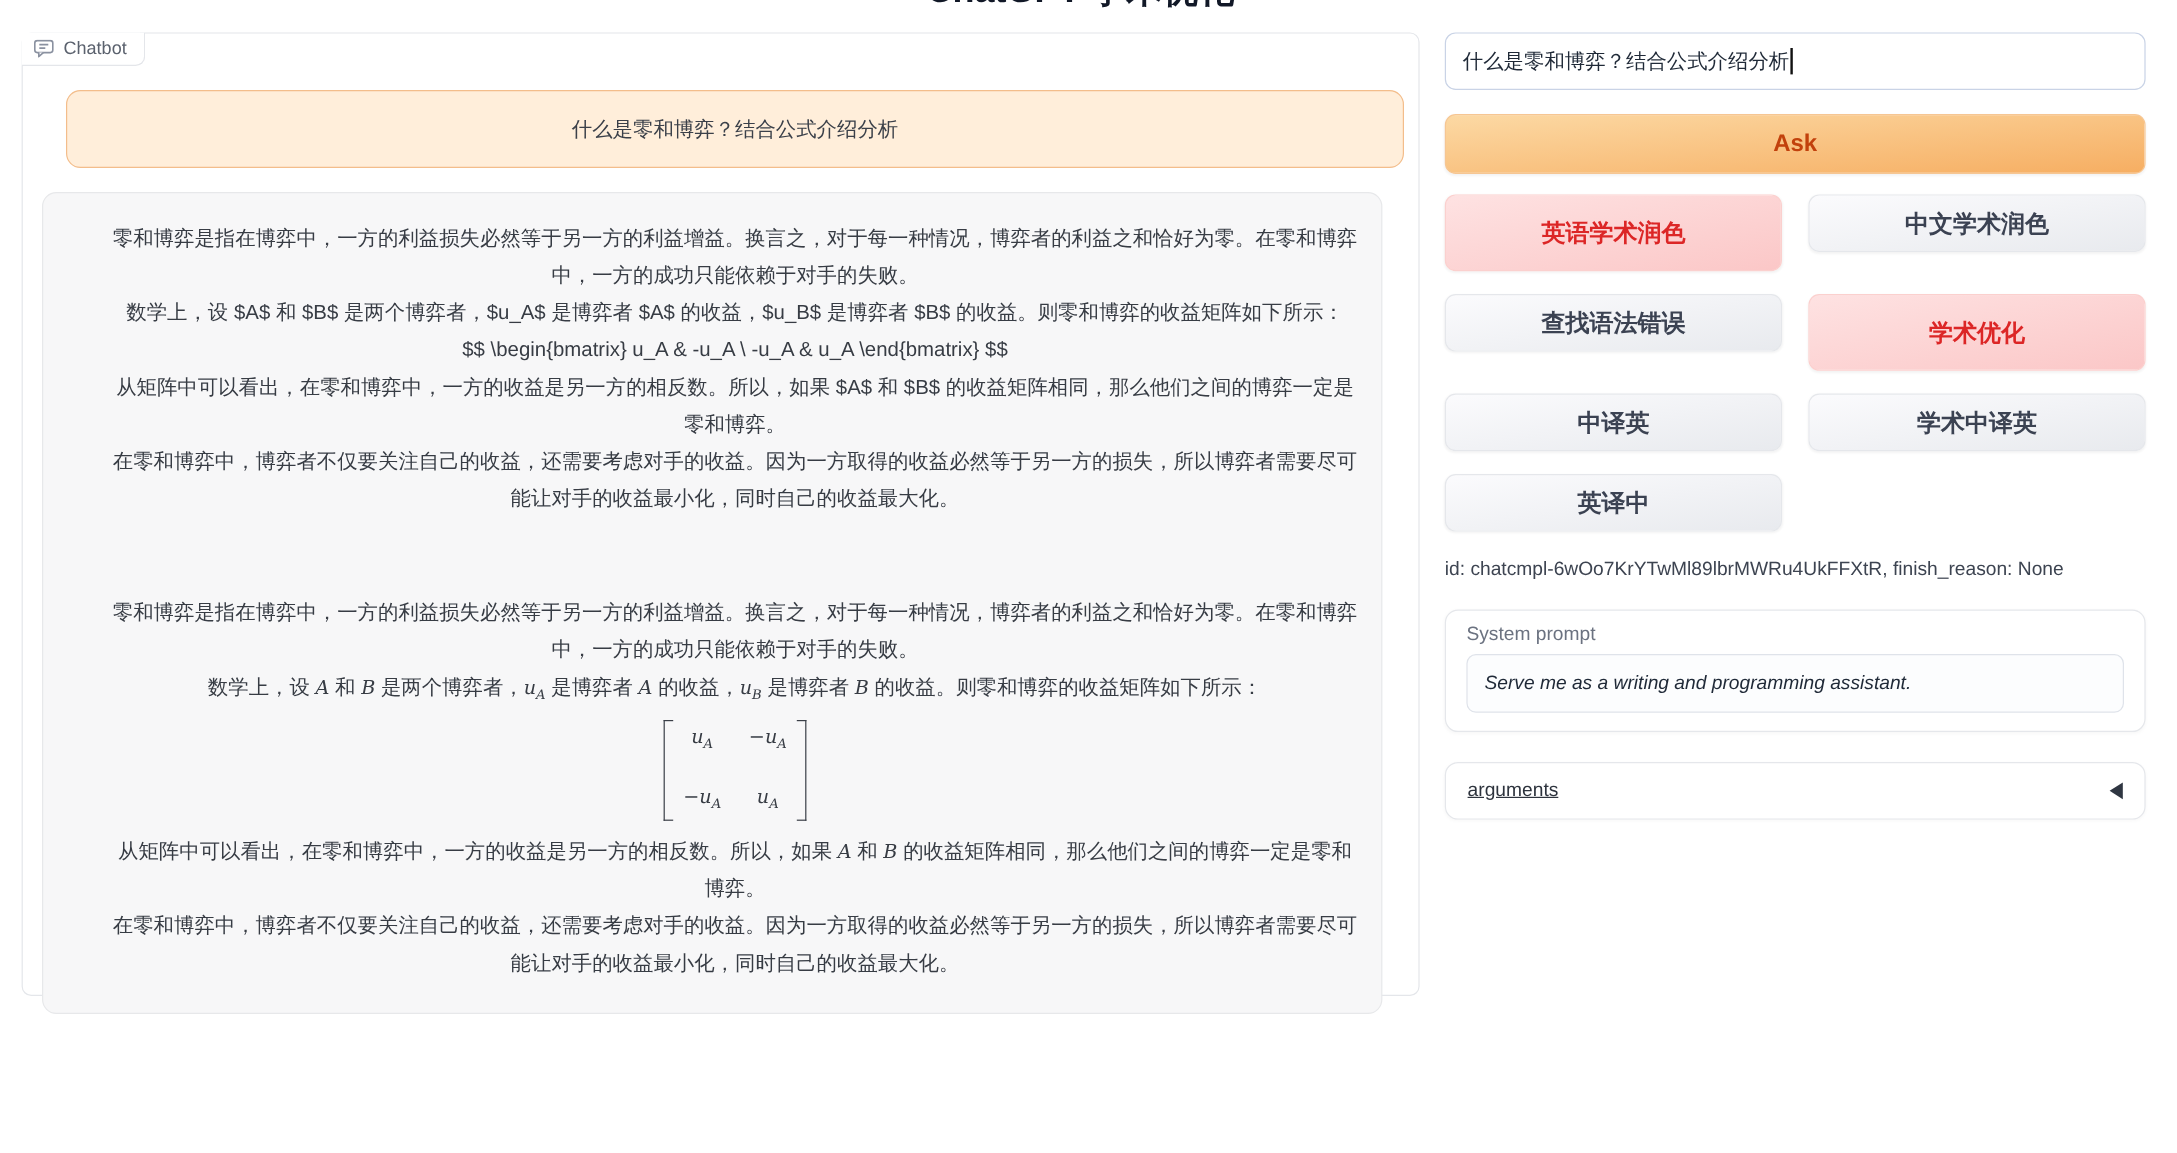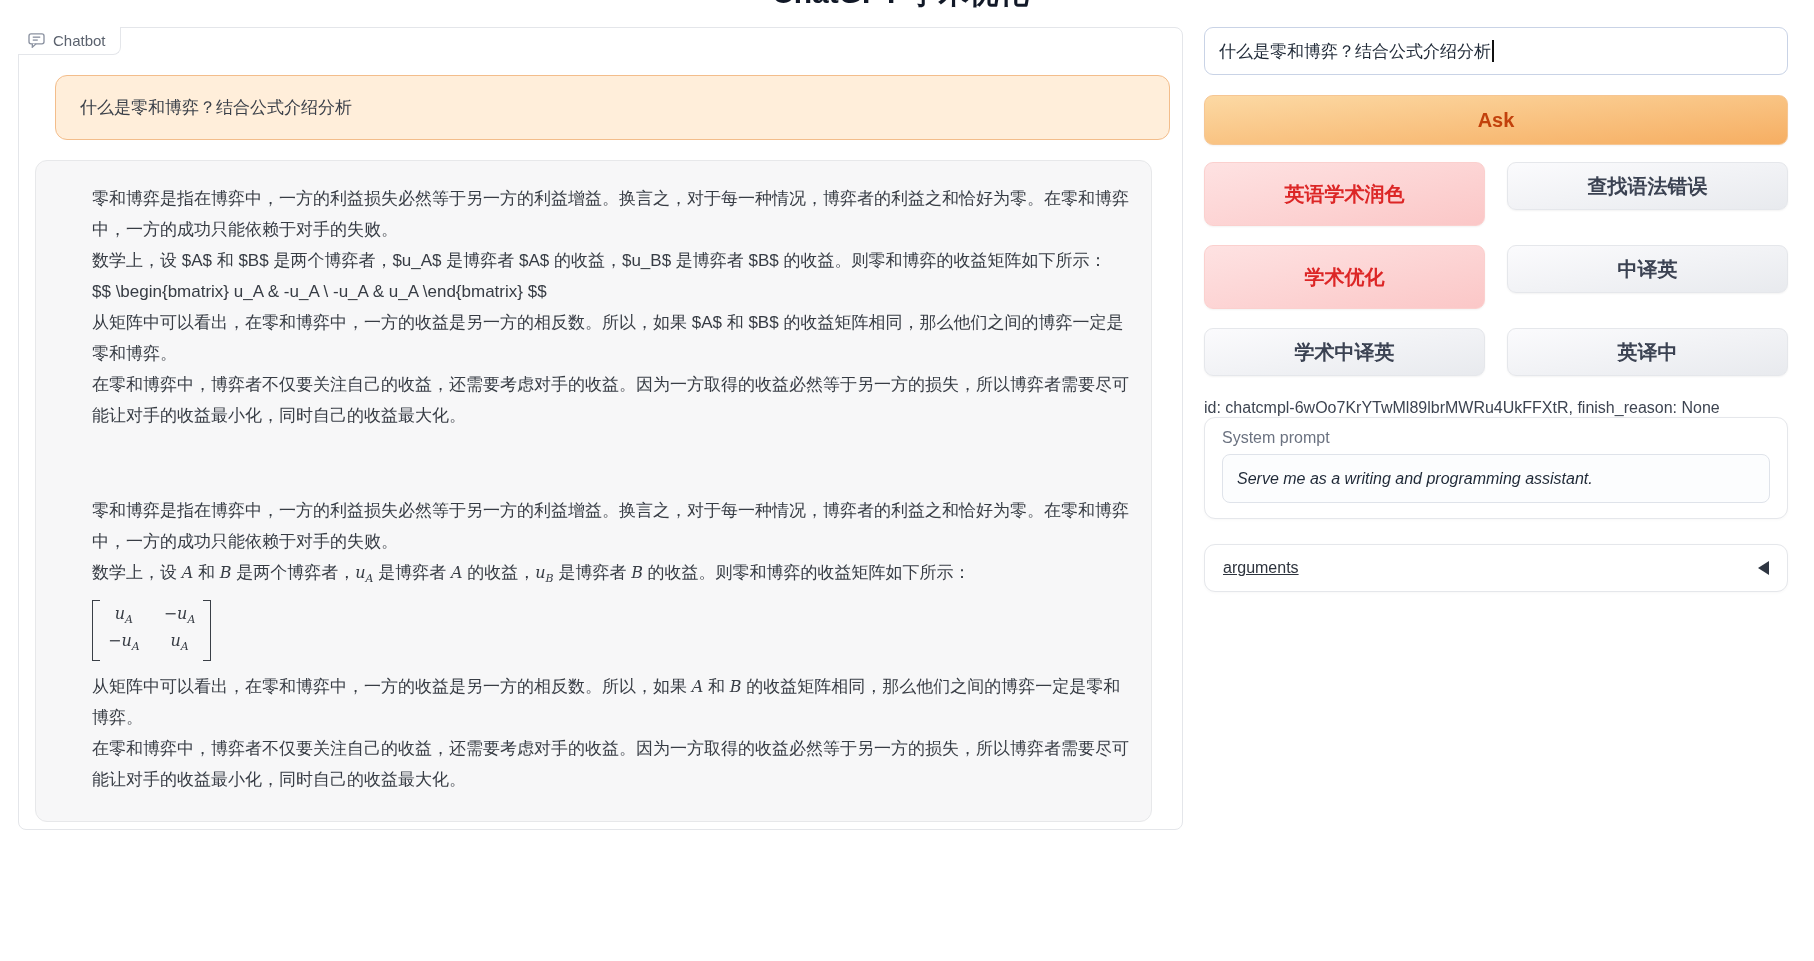--- a/index.html
+++ b/index.html
@@ -11,21 +11,21 @@
   
   .clipped-title {
     position:absolute; top:-25px; left:772px; margin:0;
     font-size:30px; line-height:36px; font-weight:700; color:#111827; white-space:nowrap;
   }
   .layout { position:absolute; top:27px; left:18px; display:flex; gap:21px; }
 
   
   .chat-panel {
     width:1165px; height:803px; position:relative; background:#ffffff;
-    border:1px solid #e4e6ea; border-radius:8px;
+    border:1px solid #e4e6ea; border-radius:8px;text-align:center;
   }
   .chat-label {
     position:absolute; top:-1px; left:-1px; height:28px; padding:0 14px 0 10px;
     display:flex; align-items:center; gap:8px; background:#ffffff;
     border:1px solid #e4e6ea; border-top:none; border-left:none;
     border-radius:0 0 8px 0; color:#5b626e; font-size:15px;
   }
   .chat-label svg { display:block; }
   .messages { padding:47px 12px 16px 16px; }
   .msg { font-size:17px; line-height:31px; }
@@ -42,21 +42,21 @@
   .msg .block { white-space:pre-line; }
   .msg .raw { margin-bottom:64px; }
   .math { font-family:"DejaVu Serif",serif; font-style:italic; font-size:16px; }
   .math sub { font-size:11px; font-style:italic; }
   .matrix { display:inline-flex; align-items:stretch; margin:6px 0 4px 0; }
   .matrix .bracket { width:8px; }
   .matrix .bracket.left  { border:1.5px solid #3a3f47; border-right:none; }
   .matrix .bracket.right { border:1.5px solid #3a3f47; border-left:none; }
   .matrix .cells {
     display:grid; grid-template-columns:auto auto; column-gap:24px; row-gap:0;
-    padding:3px 8px; justify-items:center;
+    padding:3px 8px; justify-items:center;gap:23px;
   }
   .matrix .cells .math { line-height:21px; }
 
   
   .controls { width:584px; display:flex; flex-direction:column; }
   .query-box {
     height:48px; background:#ffffff; border:1.5px solid #c9d3e6; border-radius:9px;
     display:flex; align-items:center; padding:0 14px; font-size:17px; color:#1f2937;
   }
   .caret { display:inline-block; width:1.5px; height:22px; background:#111; margin-left:1px; vertical-align:-4px; }
@@ -77,21 +77,21 @@
   .btn.secondary {
     height:48px; background:linear-gradient(to bottom right,#fbfbfd,#e8eaee);
     border:1px solid #e5e7eb; color:#3b4252;
   }
   .btn.red {
     height:64px; background:linear-gradient(to bottom right,#fee2e2,#fbc7c7);
     border:1px solid #fbd0ce; color:#dc2626;
   }
   .meta { margin-top:23px; font-size:16px; color:#3d4451; }
   .group {
-    border:1px solid #e5e7eb; border-radius:11px; background:#ffffff;
+    margin-top:24px; border:1px solid #e5e7eb; border-radius:11px; background:#ffffff;
     padding:11px 17px 15px 17px; box-shadow:0 1px 3px rgba(0,0,0,0.03);
   }
   .group-label { font-size:16px; color:#6b7280; display:block; }
   .inner-input {
     margin-top:7px; height:49px; background:#fcfdfe; border:1px solid #dfe3ea; border-radius:8px;
     display:flex; align-items:center; padding:0 14px; font-size:16px; color:#1f2937;font-style:italic;
   }
   .accordion {
     margin-top:25px; height:48px; border:1px solid #e5e7eb; border-radius:11px; background:#ffffff;
     display:flex; align-items:center; justify-content:space-between; padding:0 18px;
@@ -150,20 +150,21 @@
   <aside class="controls">
     <div class="query-box">
       <span>什么是零和博弈？结合公式介绍分析</span>
         <span class="caret"></span>
     </div>
 
     <button class="btn primary">Ask</button>
 
     <div class="btn-grid" id="btn-grid">
         <button class="btn red">英语学术润色</button>
+        <button class="btn secondary">中文学术润色</button>
         <button class="btn secondary">查找语法错误</button>
         <button class="btn red">学术优化</button>
         <button class="btn secondary">中译英</button>
         <button class="btn secondary">学术中译英</button>
         <button class="btn secondary">英译中</button>
       </div>
 
     <div class="meta">id: chatcmpl-6wOo7KrYTwMl89lbrMWRu4UkFFXtR, finish_reason: None</div>
 
     <div class="group">

